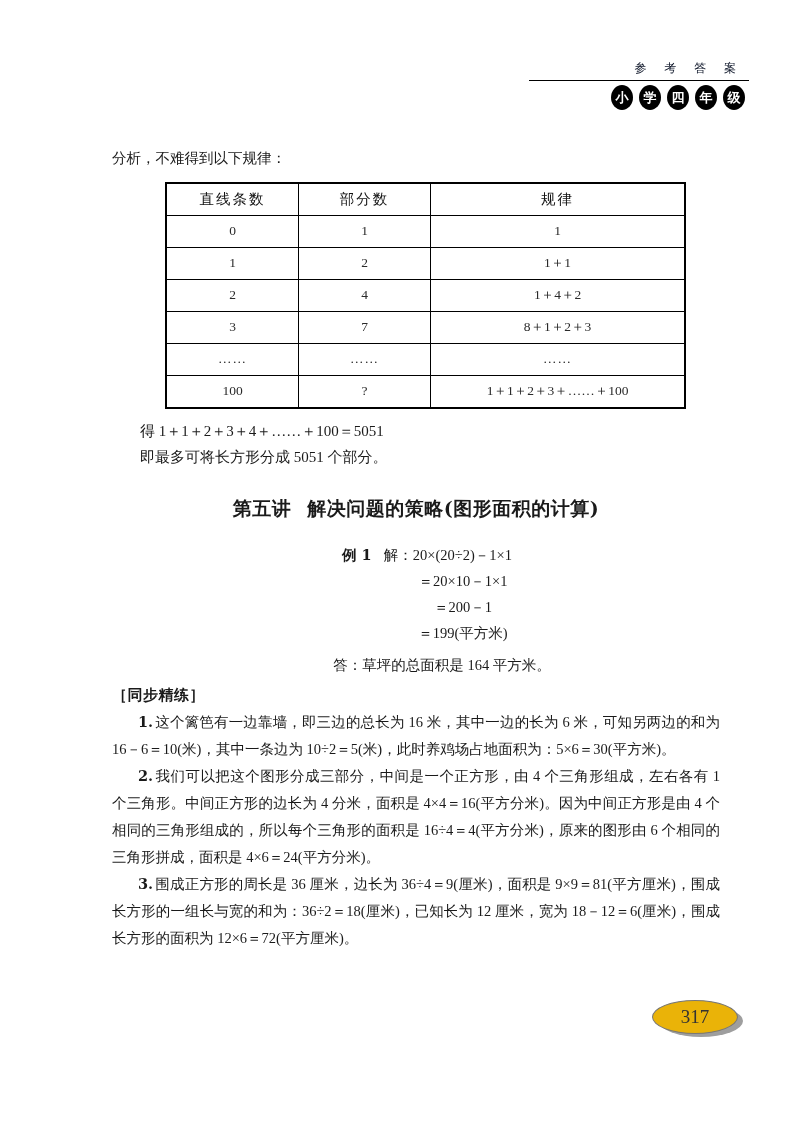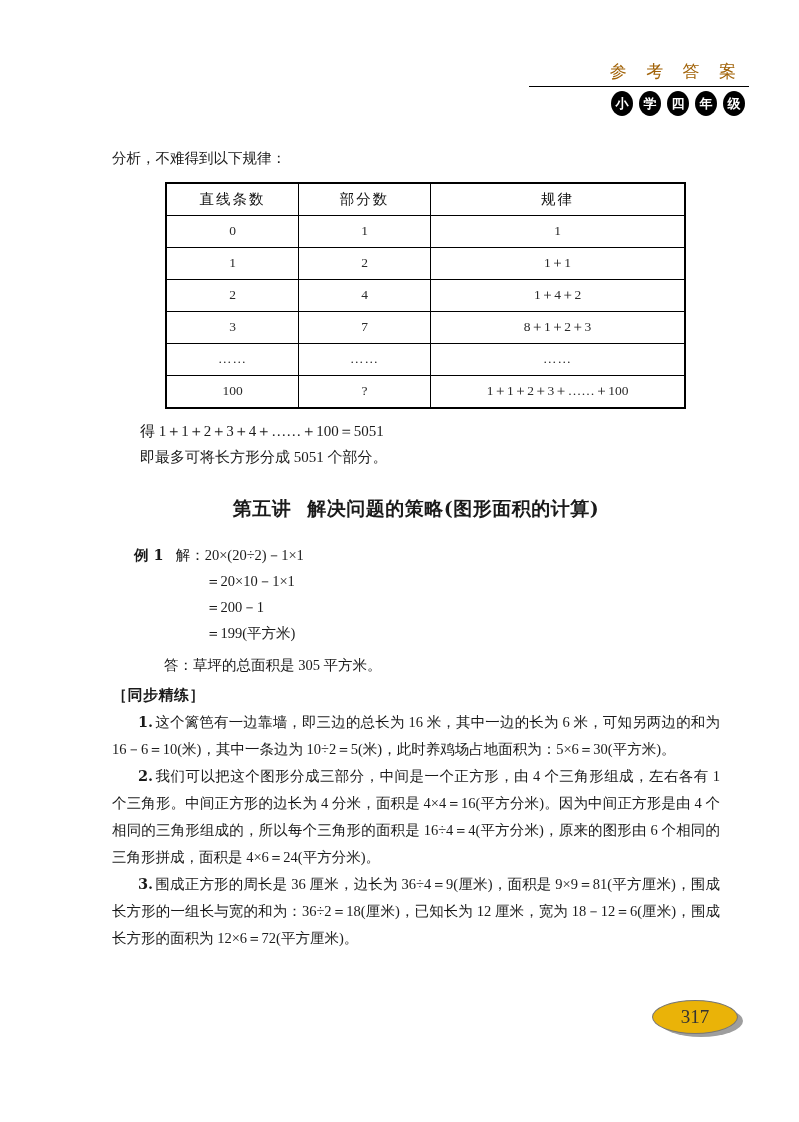--- a/index.html
+++ b/index.html
@@ -19,23 +19,23 @@
   
   .page-header {
     position: absolute;
     top: 60px;
     right: 50px;
     width: 320px;
     text-align: right;
   }
   .header-title {
     font-family: "DejaVu Serif", "Liberation Serif", serif;
-    font-size: 17px;
+    font-size: 12px;
     letter-spacing: 7px;
-    color: #a16207;
+    color: #0f172a;
     padding-right: 6px;
     padding-bottom: 3px;
     display: block;
     text-align: right;
   }
   .header-rule {
     border-bottom: 1.4px solid #000;
     width: 220px;
     margin-left: auto;
     margin-right: 0;
@@ -120,21 +120,21 @@
     text-align: center;
     font-size: 19px;
     font-weight: bold;
     font-family: "DejaVu Serif", "Liberation Serif", serif;
     margin: 26px 0 20px 0;
     letter-spacing: 0.5px;
   }
   .section-title .lecture-no { margin-right: 16px; }
 
   
-  .example-block { margin: 0 0 6px 0; }
+  .example-block { margin: 0 0 6px 0; text-align: center; }
   .example-first {
     font-size: 14.5px;
     line-height: 1.78;
     margin: 0 0 0 22px;
   }
   .example-label {
     font-weight: bold;
     font-family: "DejaVu Serif", "Liberation Serif", serif;
     margin-right: 12px;
   }
@@ -273,21 +273,21 @@
     <span class="lecture-no">第五讲</span><span>解决问题的策略(图形面积的计算)</span>
   </h2>
 
   <div class="example-block">
     <p class="example-first">
       <span class="example-label">例 1</span><span>解：20×(20÷2)－1×1</span>
     </p>
     <p class="example-cont">＝20×10－1×1</p>
     <p class="example-cont">＝200－1</p>
     <p class="example-cont">＝199(平方米)</p>
-    <p class="answer-line">答：草坪的总面积是 305 平方米。</p>
+    <p class="answer-line">答：草坪的总面积是 164 平方米。</p>
   </div>
 
   <p class="practice-head">［同步精练］</p>
 
   <p class="practice-item">
     <span class="item-no">1.</span><span>这个篱笆有一边靠墙，即三边的总长为 16 米，其中一边的长为 6 米，可知另两边的和为 16－6＝10(米)，其中一条边为 10÷2＝5(米)，此时养鸡场占地面积为：5×6＝30(平方米)。</span>
   </p>
   <p class="practice-item">
     <span class="item-no">2.</span><span>我们可以把这个图形分成三部分，中间是一个正方形，由 4 个三角形组成，左右各有 1 个三角形。中间正方形的边长为 4 分米，面积是 4×4＝16(平方分米)。因为中间正方形是由 4 个相同的三角形组成的，所以每个三角形的面积是 16÷4＝4(平方分米)，原来的图形由 6 个相同的三角形拼成，面积是 4×6＝24(平方分米)。</span>
   </p>

